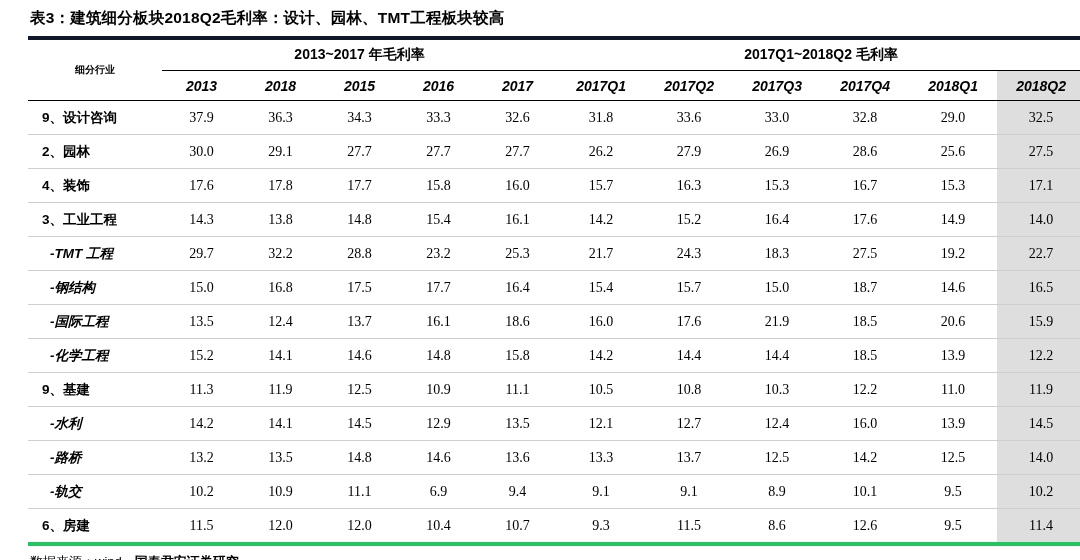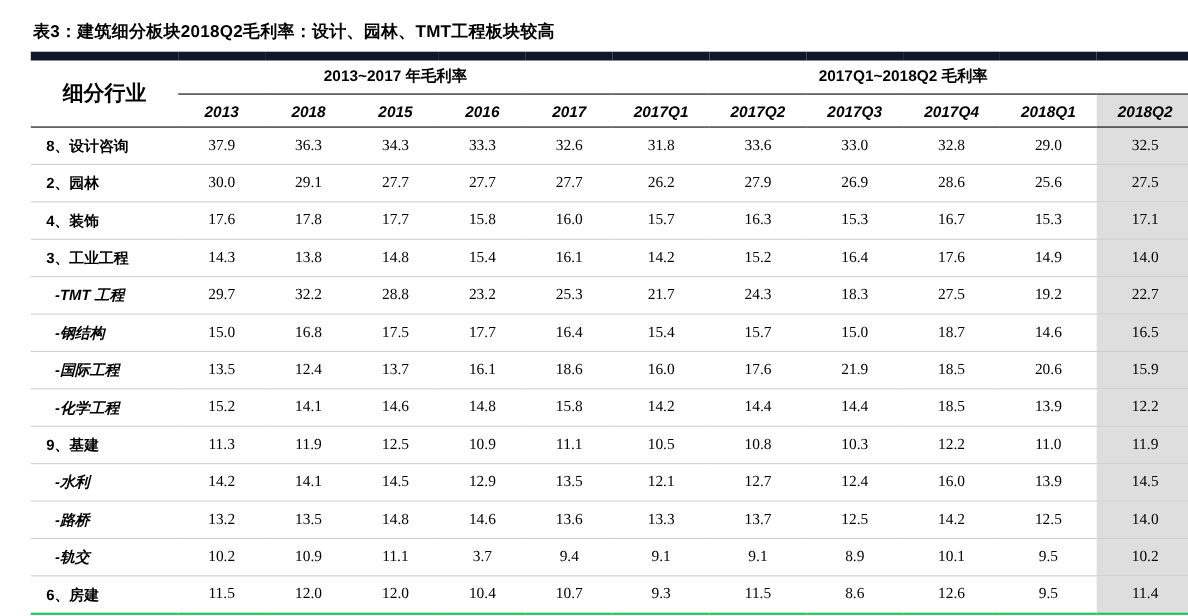--- a/index.html
+++ b/index.html
@@ -12,21 +12,21 @@
     background: #ffffff;
     font-family: "Liberation Serif", "DejaVu Serif", serif;
     color: #000000;
     overflow: hidden;
   }
   .page {
     position: relative;
     width: 1080px;
     height: 560px;
     box-sizing: border-box;
-    padding: 11px 28px;
+    padding: 0 28px;
   }
   .title {
     font-family: "Liberation Sans", "DejaVu Sans", sans-serif;
     font-weight: bold;
     font-size: 15.5px;
     letter-spacing: 0.2px;
     padding: 8px 0 7px 2px;
     white-space: nowrap;
   }
   table {
@@ -41,46 +41,46 @@
     vertical-align: middle;
   }
   thead th {
     font-family: "Liberation Sans", "DejaVu Sans", sans-serif;
     font-weight: bold;
     text-align: center;
     font-size: 14px;
   }
   thead tr.grp th {
     height: 30px;
-    border-top: 8px solid #0f172a;
+    border-top: 4px solid #0f172a;
   }
   thead tr.grp th.grp-label {
     border-bottom: 1px solid #000;
   }
   thead tr.sub th {
     height: 29px;
     border-bottom: 1.6px solid #000;
     font-style: italic;
   }
   th.cat {
     border-top: 2px solid #000;
     border-bottom: 1.6px solid #000;
     text-align: center;
-    font-size: 19px;
+    font-size: 10px;
     vertical-align: middle;
   }
   tbody td {
     height: 33px;
     text-align: center;
     border-bottom: 1px solid #cfcfcf;
     font-family: "Liberation Serif", "DejaVu Serif", serif;
     font-size: 14px;
   }
   tbody tr:last-child td {
-    border-bottom: 2px solid #22c55e;
+    border-bottom: 4px solid #22c55e;
   }
   td.rowlabel {
     text-align: left;
     padding-left: 14px;
     font-family: "Liberation Sans", "DejaVu Sans", sans-serif;
     font-size: 13.5px;
   }
   td.rowlabel.bold {
     font-weight: bold;
   }
@@ -141,21 +141,21 @@
         <th>2017Q1</th>
         <th>2017Q2</th>
         <th>2017Q3</th>
         <th>2017Q4</th>
         <th>2018Q1</th>
         <th class="hl">2018Q2</th>
       </tr>
     </thead>
     <tbody id="table-body">
         <tr>
-          <td class="rowlabel bold">8、设计咨询</td>
+          <td class="rowlabel bold">9、设计咨询</td>
           <td>37.9</td>
           <td>36.3</td>
           <td>34.3</td>
           <td>33.3</td>
           <td>32.6</td>
           <td>31.8</td>
           <td>33.6</td>
           <td>33.0</td>
           <td>32.8</td>
           <td>29.0</td>
@@ -299,21 +299,21 @@
           <td>12.5</td>
           <td>14.2</td>
           <td>12.5</td>
           <td class="hl">14.0</td>
         </tr>
         <tr>
           <td class="rowlabel bold indent">-轨交</td>
           <td>10.2</td>
           <td>10.9</td>
           <td>11.1</td>
-          <td>3.7</td>
+          <td>6.9</td>
           <td>9.4</td>
           <td>9.1</td>
           <td>9.1</td>
           <td>8.9</td>
           <td>10.1</td>
           <td>9.5</td>
           <td class="hl">10.2</td>
         </tr>
         <tr>
           <td class="rowlabel bold">6、房建</td>

